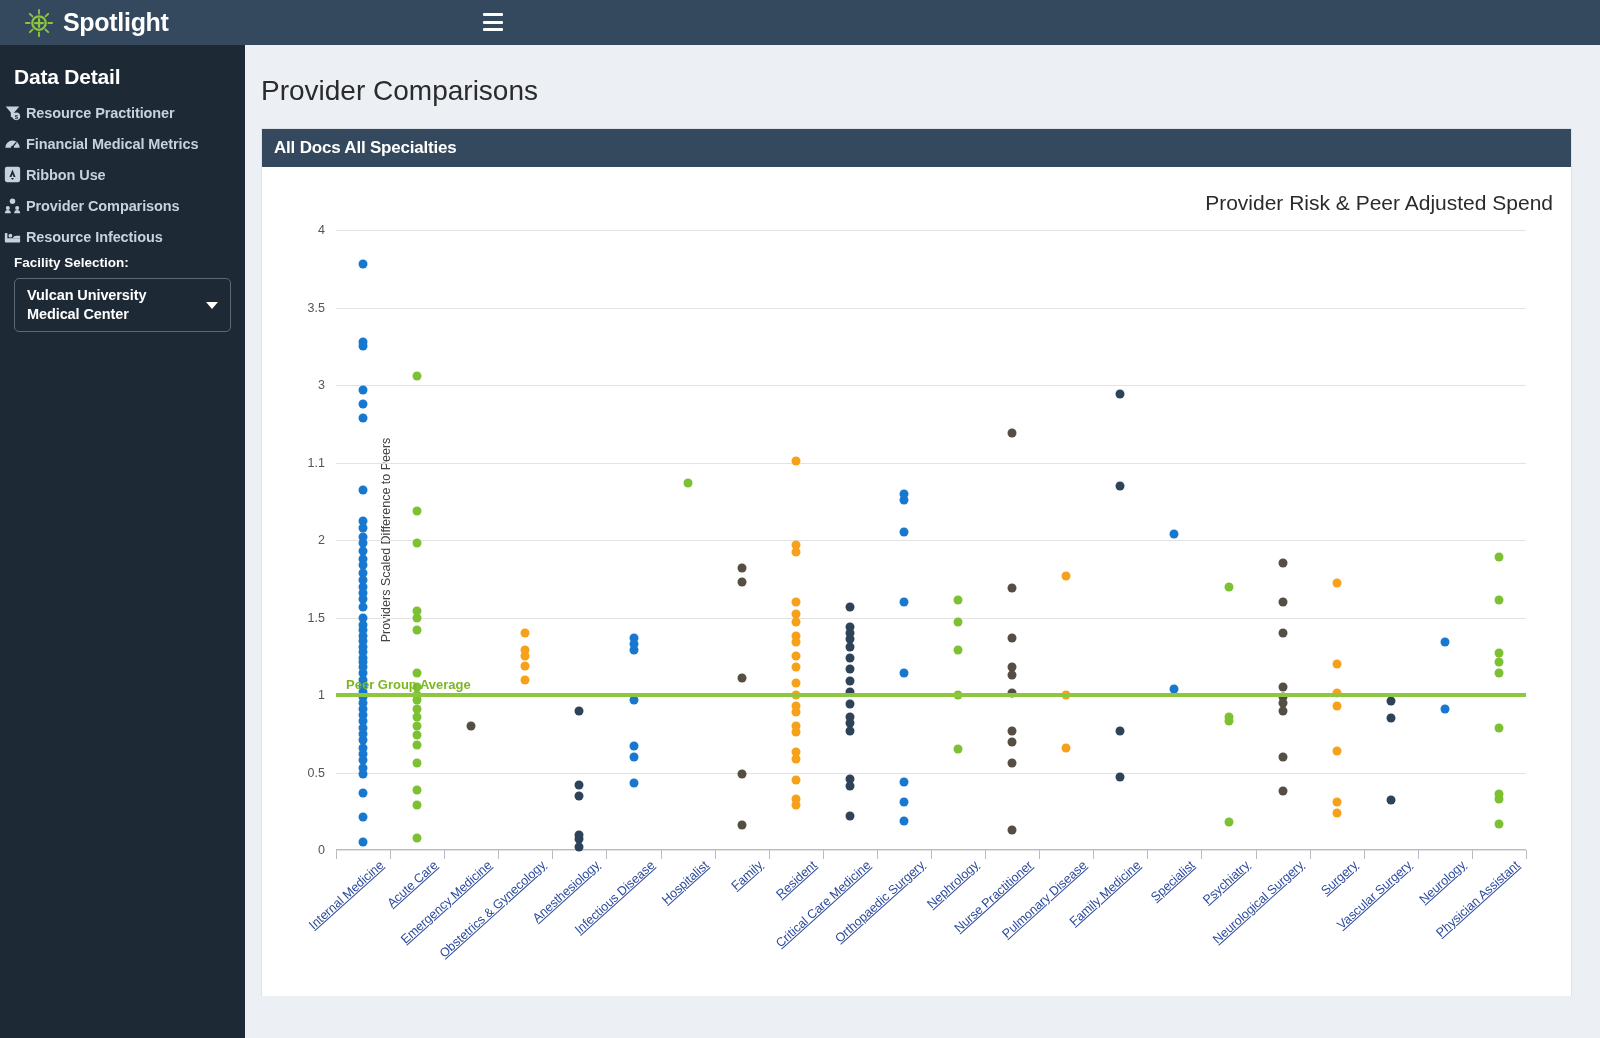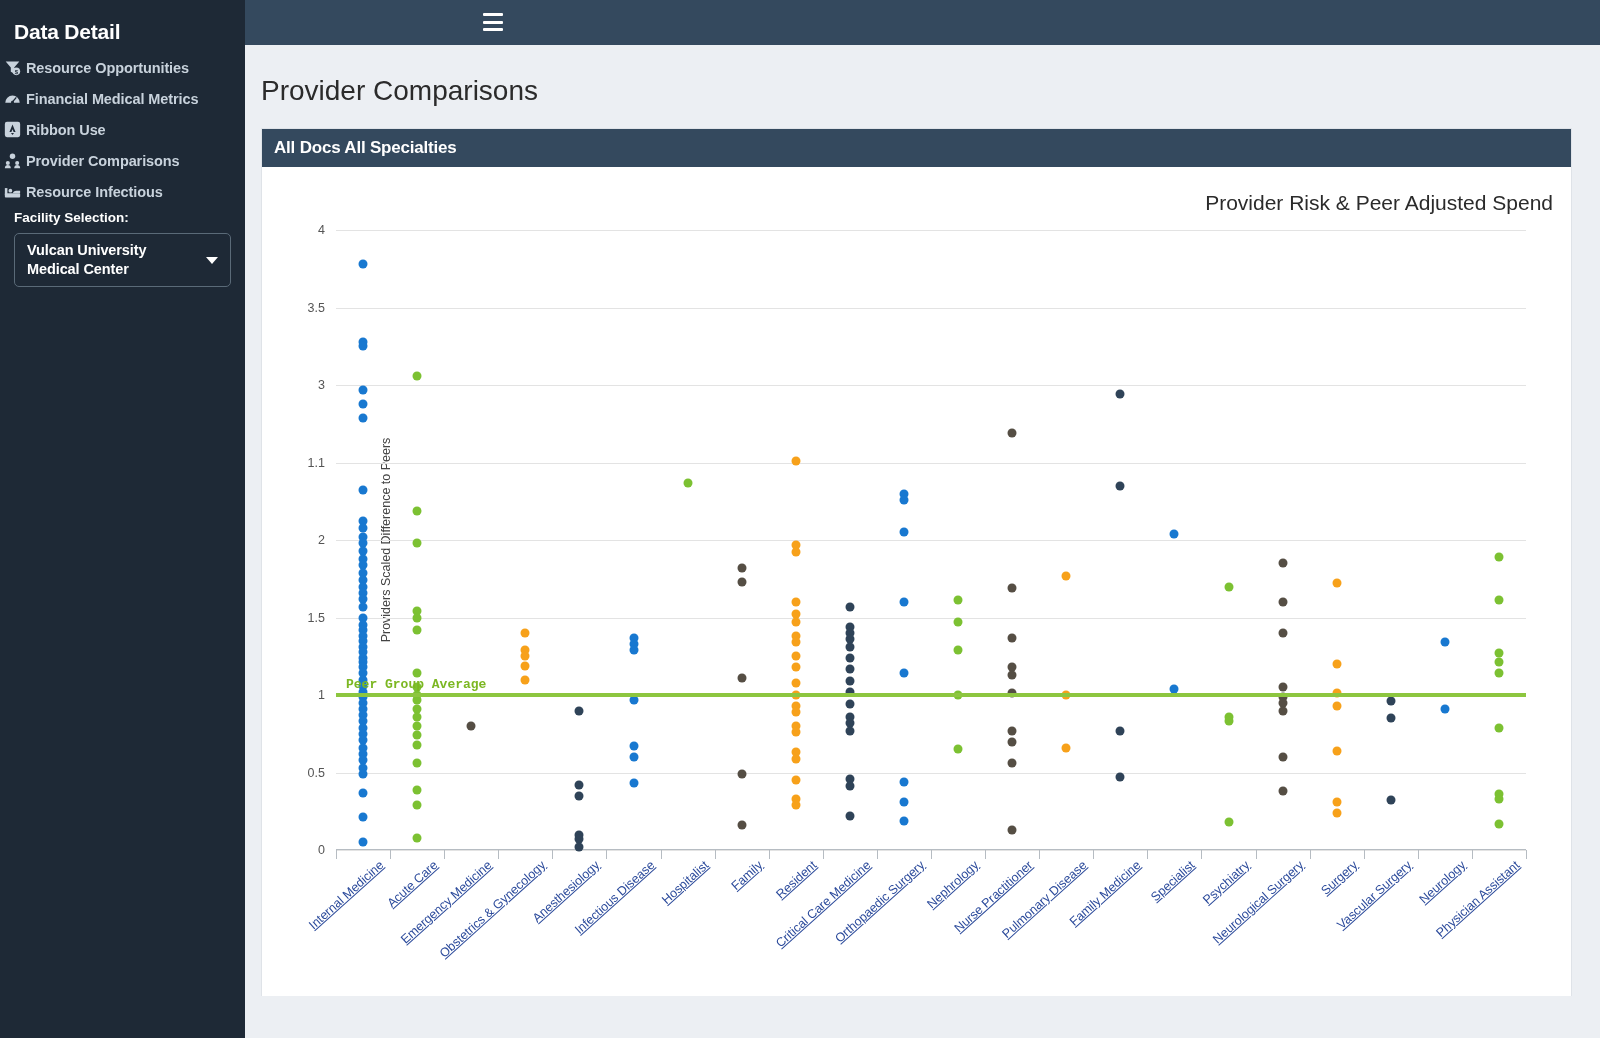--- a/index.html
+++ b/index.html
@@ -139,21 +139,20 @@
   }
   .avg-line {
     position: absolute; left: 0; width: 100%;
     height: 4px; background: #8dc63f;
   }
   .avg-label {
     position: absolute;
     font-size: 13px; font-weight: bold; color: #7cb722;
     white-space: nowrap;
     transform: translateY(-100%);
-    font-family: Liberation Mono, monospace;
   }
   .dot {
     position: absolute; width: 9px; height: 9px;
     border-radius: 50%;
     transform: translate(-50%, 50%);
   }
   .xlabel {
     position: absolute;
     font-size: 12.5px; color: #2b4a9b;
     text-decoration: underline;
@@ -164,31 +163,49 @@
   }
   .xlabels-layer { position:absolute; left:74px; top:683px; width:1190px; height:140px; }
 </style>
 </head>
 <body>
 
 <div id="app">
 
   <div class="sidebar">
 
+    <div class="brand">
+      <svg class="brand-logo" viewBox="0 0 32 32">
+        <g stroke="#8dc63f" stroke-width="2" stroke-linecap="round">
+          <line x1="16" y1="2" x2="16" y2="6"></line>
+          <line x1="16" y1="26" x2="16" y2="30"></line>
+          <line x1="2" y1="16" x2="6" y2="16"></line>
+          <line x1="26" y1="16" x2="30" y2="16"></line>
+          <line x1="6.2" y1="6.2" x2="9" y2="9"></line>
+          <line x1="23" y1="23" x2="25.8" y2="25.8"></line>
+          <line x1="6.2" y1="25.8" x2="9" y2="23"></line>
+          <line x1="23" y1="9" x2="25.8" y2="6.2"></line>
+        </g>
+        <circle cx="16" cy="16" r="7.2" fill="none" stroke="#8dc63f" stroke-width="2.4"></circle>
+        <line x1="16" y1="11.8" x2="16" y2="20.2" stroke="#8dc63f" stroke-width="2.4" stroke-linecap="round"></line>
+        <line x1="11.8" y1="16" x2="20.2" y2="16" stroke="#8dc63f" stroke-width="2.4" stroke-linecap="round"></line>
+      </svg>
+      <span class="brand-title">Spotlight</span>
+    </div>
 
     <div class="sidebar-body">
       <div class="section-head">Data Detail</div>
 
       <div class="nav-item">
         <svg class="nav-icon" viewBox="0 0 20 20">
           <path d="M2 3h16l-6 7v7l-4-2v-5z" fill="#c8d2dc"></path>
           <circle cx="14.5" cy="14.5" r="4.5" fill="#c8d2dc"></circle>
           <text x="14.5" y="17.4" font-size="7" text-anchor="middle" fill="#1e2936" font-family="'Liberation Sans',sans-serif">$</text>
         </svg>
-        <span>Resource Opportunities</span>
+        <span>Resource Practitioner</span>
       </div>
 
       <div class="nav-item">
         <svg class="nav-icon" viewBox="0 0 20 20">
           <path d="M1.5 15a8.5 8.5 0 1117 0z" fill="#c8d2dc"></path>
           <circle cx="10" cy="14.4" r="1.7" fill="#1e2936"></circle>
           <line x1="10" y1="14" x2="14" y2="9.2" stroke="#1e2936" stroke-width="1.6" stroke-linecap="round"></line>
         </svg>
         <span>Financial Medical Metrics</span>
       </div>

